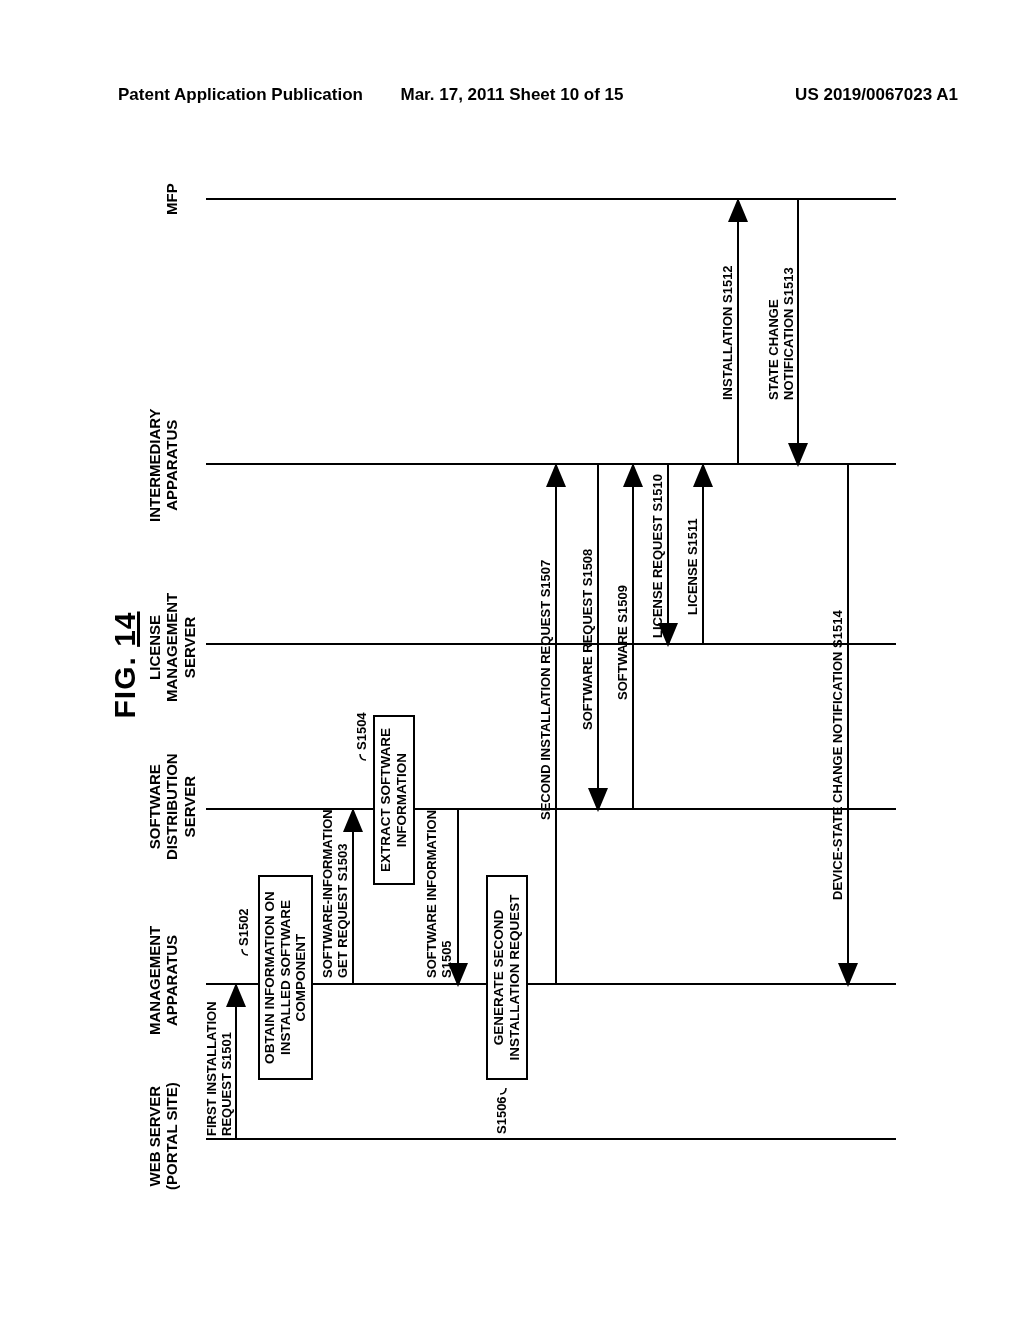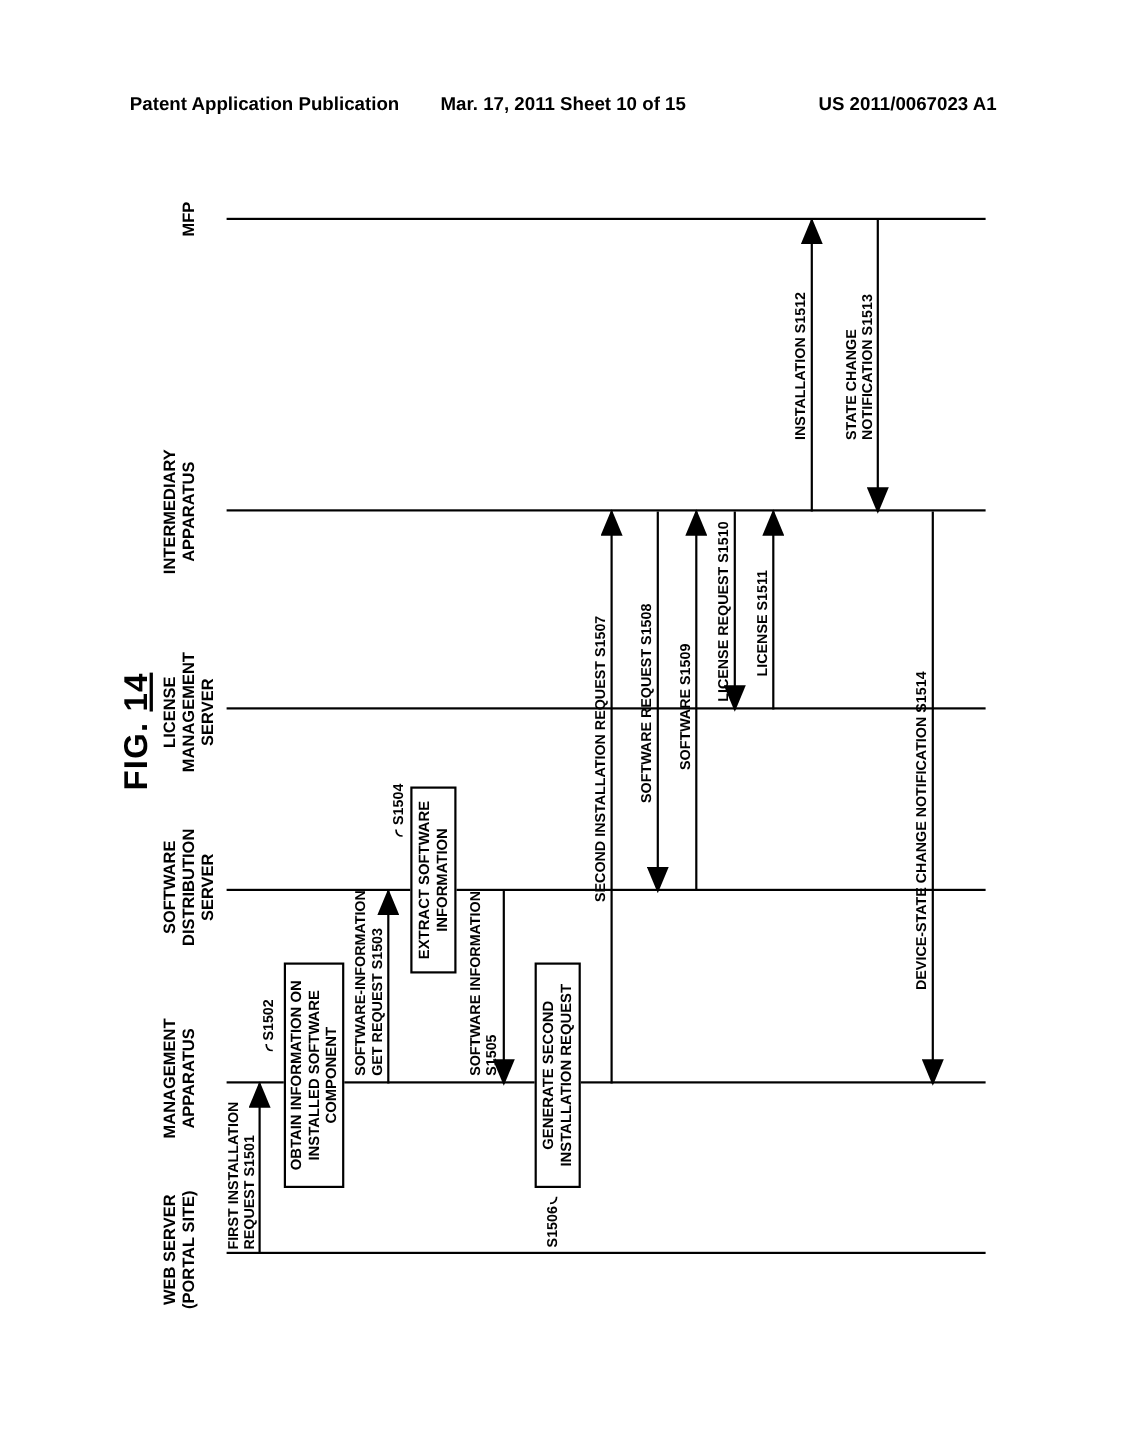--- a/index.html
+++ b/index.html
@@ -11,21 +11,21 @@
     color: #000;
     position: relative;
   }
   .header {
     position: absolute;
     top: 85px;
     left: 0;
     right: 0;
     display: flex;
     justify-content: space-between;
-    padding: 0 118px 0 118px;
+    padding: 0 66px 0 118px;
     font-size: 17px;
   }
   .header .left { font-weight: bold; }
   .header .center { font-weight: bold; position: absolute; left: 50%; transform: translateX(-50%); text-align: center; }
   .header .right { font-weight: bold; }
   .figure-region {
     position: absolute;
     top: 130px;
     left: 108px;
     width: 800px;
@@ -93,21 +93,21 @@
     font-weight: bold;
     white-space: nowrap;
   }
 </style>
 </head>
 <body>
 
 <div class="header">
   <span class="left">Patent Application Publication</span>
   <span class="center">Mar. 17, 2011  Sheet 10 of 15</span>
-  <span class="right">US 2011/0067023 A1</span>
+  <span class="right">US 2019/0067023 A1</span>
 </div>
 
 <div class="figure-region">
   <div class="workspace">
 
     <div class="fig-title">
       <span>FIG.</span>
       <span class="underline">14</span>
     </div>
 

